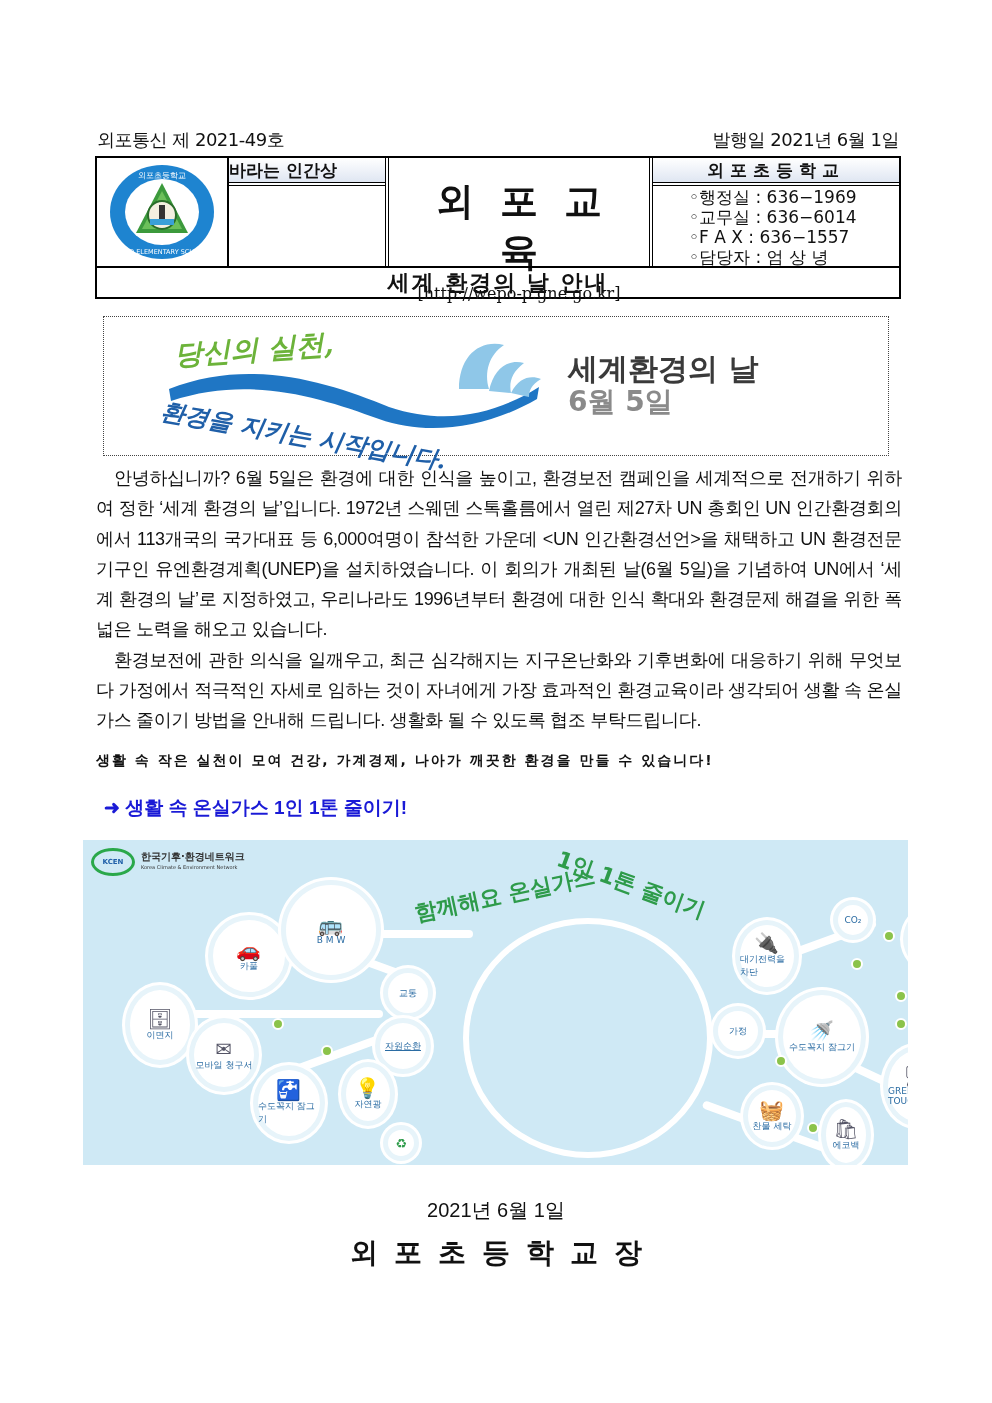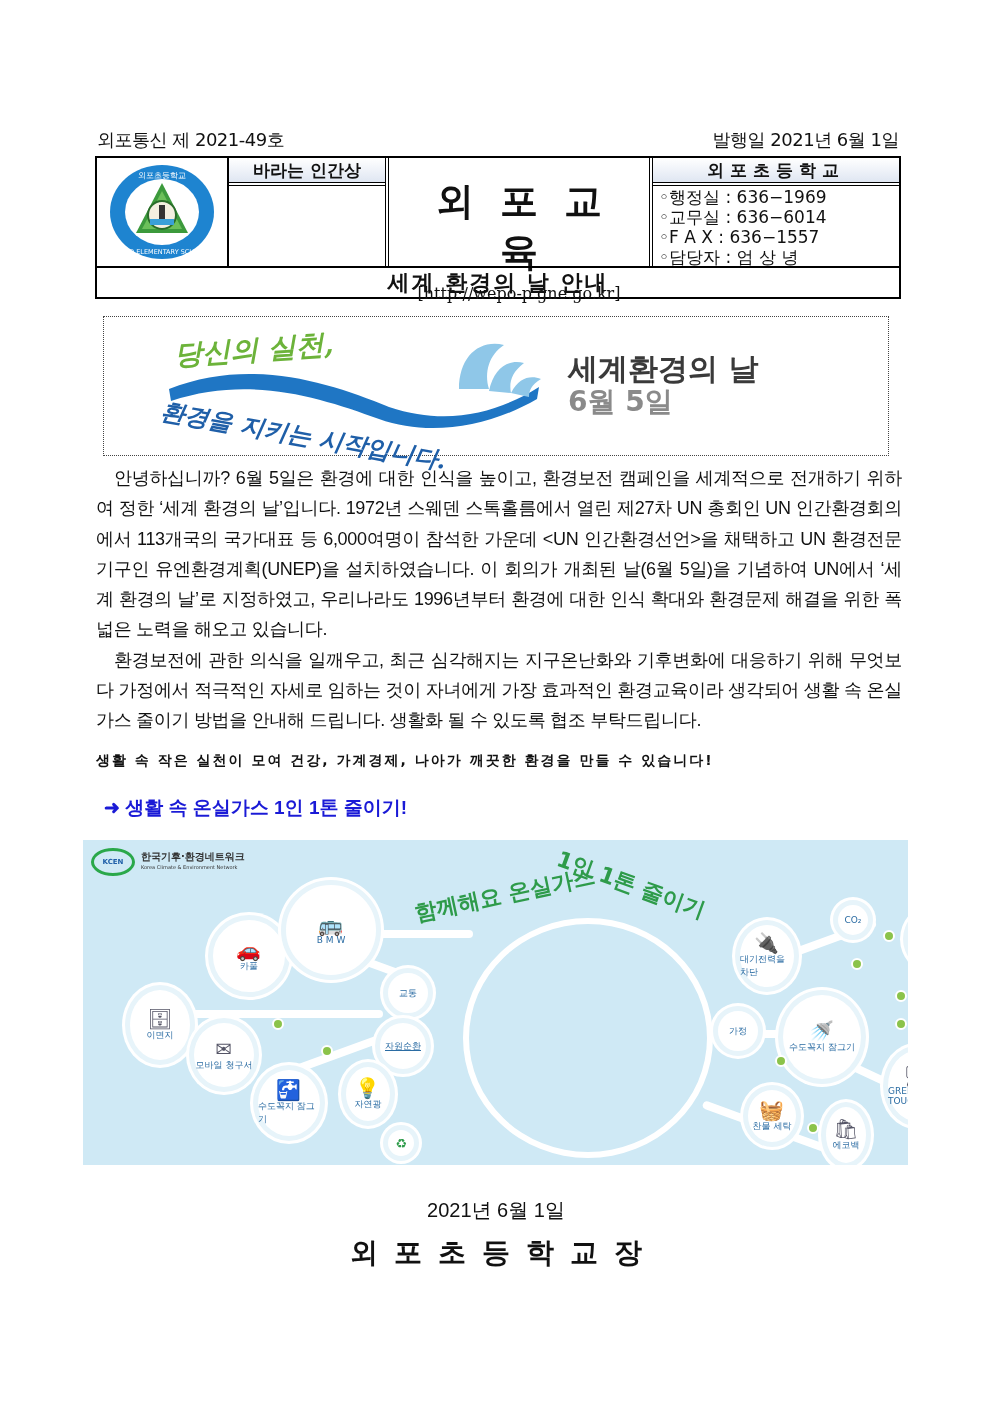--- a/index.html
+++ b/index.html
@@ -5,28 +5,28 @@
   html, body { margin:0; padding:0; background:#ffffff; }
   body { width:992px; height:1403px; position:relative; font-family:"DejaVu Sans", sans-serif; color:#111; overflow:hidden; }
 
   .topline { position:absolute; top:128px; left:97px; width:804px; height:24px; font-size:18px; font-family:"DejaVu Sans", sans-serif; }
   .topline .issue { position:absolute; left:0; top:0; letter-spacing:-0.5px; }
   .topline .date { position:absolute; right:2px; top:0; letter-spacing:-0.5px; }
 
   .header-table { position:absolute; top:156px; left:95px; width:806px; height:143px; border:2px solid #000; box-sizing:border-box; }
   .logo-cell { position:absolute; left:0; top:0; width:132px; height:108px; border-right:2px solid #000; box-sizing:border-box; display:flex; align-items:center; justify-content:center; }
   .motto-cell { position:absolute; left:132px; top:0; width:160px; height:108px; border-right:4px double #000; box-sizing:border-box; }
-  .motto-head { height:24px; border-bottom:4px double #000; background:linear-gradient(#ffffff,#dfe6f2); text-align:center; font-weight:bold; font-size:17px; line-height:24px; }
+  .motto-head { height:24px; border-bottom:4px double #000; background:linear-gradient(#ffffff,#dfe6f2); font-weight:bold; font-size:17px; line-height:24px; }
   .motto-body { text-align:center; font-size:18px; line-height:23px; padding-top:2px; }
   .title-cell { position:absolute; left:292px; top:0; width:264px; height:108px; border-right:4px double #000; box-sizing:border-box; text-align:center; }
   .title-cell .title { font-size:38px; font-weight:bold; letter-spacing:26px; margin-top:18px; padding-left:26px; font-family:"DejaVu Sans", sans-serif; }
   .title-cell .url { font-family:"DejaVu Serif", serif; font-size:16px; margin-top:6px; }
   .contact-cell { position:absolute; left:556px; top:0; width:246px; height:108px; box-sizing:border-box; }
   .contact-head { height:24px; border-bottom:4px double #000; background:linear-gradient(#ffffff,#dfe6f2); text-align:center; font-weight:bold; font-size:17px; line-height:24px; letter-spacing:6px; }
-  .contact-body { font-size:17px; line-height:20px; padding-left:6px; padding-top:1px; }
+  .contact-body { font-size:17px; line-height:20px; padding-left:6px; padding-top:1px;margin-left:30px; }
   .contact-body .row { white-space:pre; }
   .subject-row { position:absolute; left:0; top:108px; width:802px; height:31px; border-top:2px solid #000; box-sizing:border-box; text-align:center; font-size:22px; font-weight:bold; line-height:29px; letter-spacing:2px; }
 
   .banner { position:absolute; top:316px; left:103px; width:786px; height:140px; border:1px dotted #444; box-sizing:border-box; background:#fff; }
   .banner .slogan1 { position:absolute; left:70px; top:14px; font-size:28px; font-weight:bold; color:#6cb33a; transform:rotate(-4deg); font-family:"DejaVu Serif", serif; font-style:italic; }
   .banner .slogan2 { position:absolute; left:60px; top:78px; font-size:24px; font-weight:bold; color:#1f5fa8; transform:rotate(10deg); transform-origin:left top; font-family:"DejaVu Serif", serif; font-style:italic; }
   .banner svg { position:absolute; left:55px; top:10px; }
   .banner .day-title { position:absolute; left:464px; top:32px; font-size:30px; font-weight:bold; color:#3a3a3a; }
   .banner .day-date { position:absolute; left:464px; top:66px; font-size:28px; font-weight:bold; color:#8a8a8a; }
 

